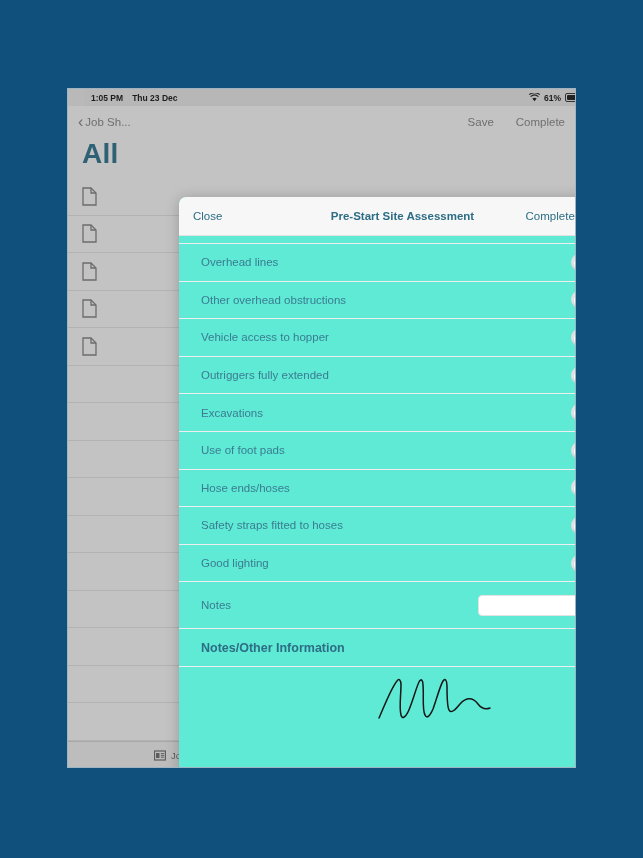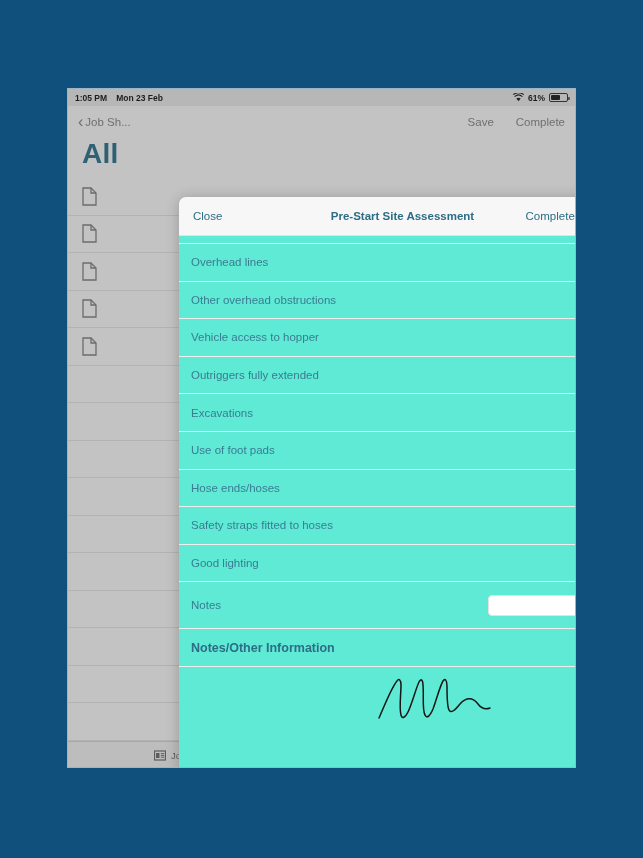--- a/index.html
+++ b/index.html
@@ -15,21 +15,21 @@
     position: absolute;
     left: 67px; top: 88px;
     width: 509px; height: 680px;
     background: #b9b9b9;
     border: 1px solid #9fb4c2;
     overflow: hidden;
   }
 
   
   #statusbar {
-    position: absolute; left: 0; top: 0;
+    position: absolute; left: 16px; top: 0;
     width: 100%; height: 17px;
     background: #b7b7b7;
     display: flex; align-items: center;
     padding: 0 7px;
     font-size: 8.5px; font-weight: bold; color: #1d1d1d;
   }
   #statusbar .sb-left { display: flex; gap: 9px; align-items: center; }
   #statusbar .sb-right { margin-left: auto; display: flex; gap: 4px; align-items: flex-start; }
   .wifi-ico { display:inline-block; width: 11px; height: 9px; position: relative; }
   .wifi-ico svg { display:block; }
@@ -115,21 +115,21 @@
   #modal-header .hdr-right {
     margin-left: auto; display: flex; gap: 11px; position: relative; z-index: 2;
   }
 
   #modal-body { flex: 1; overflow: hidden; }
 
   .form-row {
     height: 37.6px;
     border-bottom: 1px solid #eeeeee;
     display: flex; align-items: center;
-    padding: 0 12px;
+    padding: 0 22px;
   }
   .form-row .lbl {
     font-size: 11.5px; color: #3b7c92;
   }
   .form-row.section {
     height: 38px;
     border-bottom: 1px solid #eeeeee;
   }
   .form-row.section .lbl {
     font-size: 12.5px; font-weight: bold; color: #2d6d85;
@@ -183,21 +183,21 @@
   }
 </style>
 </head>
 <body>
 
 <div id="device">
 
   <div id="statusbar">
     <div class="sb-left">
       <span>1:05 PM</span>
-      <span>Mon 23 Feb</span>
+      <span>Thu 23 Dec</span>
     </div>
     <div class="sb-right">
       <span class="wifi-ico">
         <svg width="11" height="9" viewBox="0 0 11 9">
           <path d="M5.5 8.2 L3.3 5.6 a3.4 3.4 0 0 1 4.4 0 Z" fill="#222"></path>
           <path d="M1.6 3.6 a6 6 0 0 1 7.8 0" stroke="#222" stroke-width="1.1" fill="none"></path>
           <path d="M0.2 1.7 a8.2 8.2 0 0 1 10.6 0" stroke="#222" stroke-width="1.1" fill="none"></path>
         </svg>
       </span>
       <span>61%</span>

